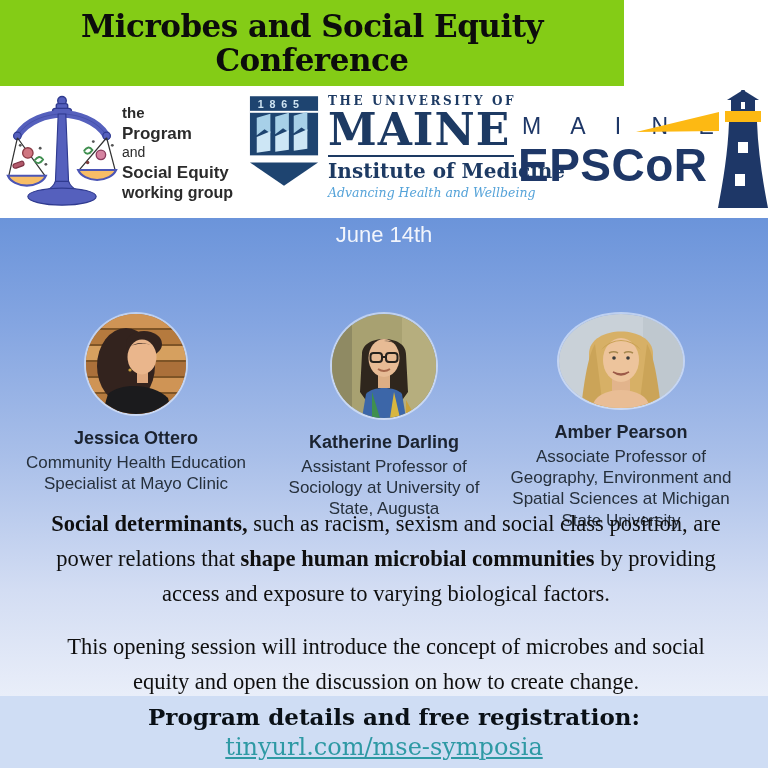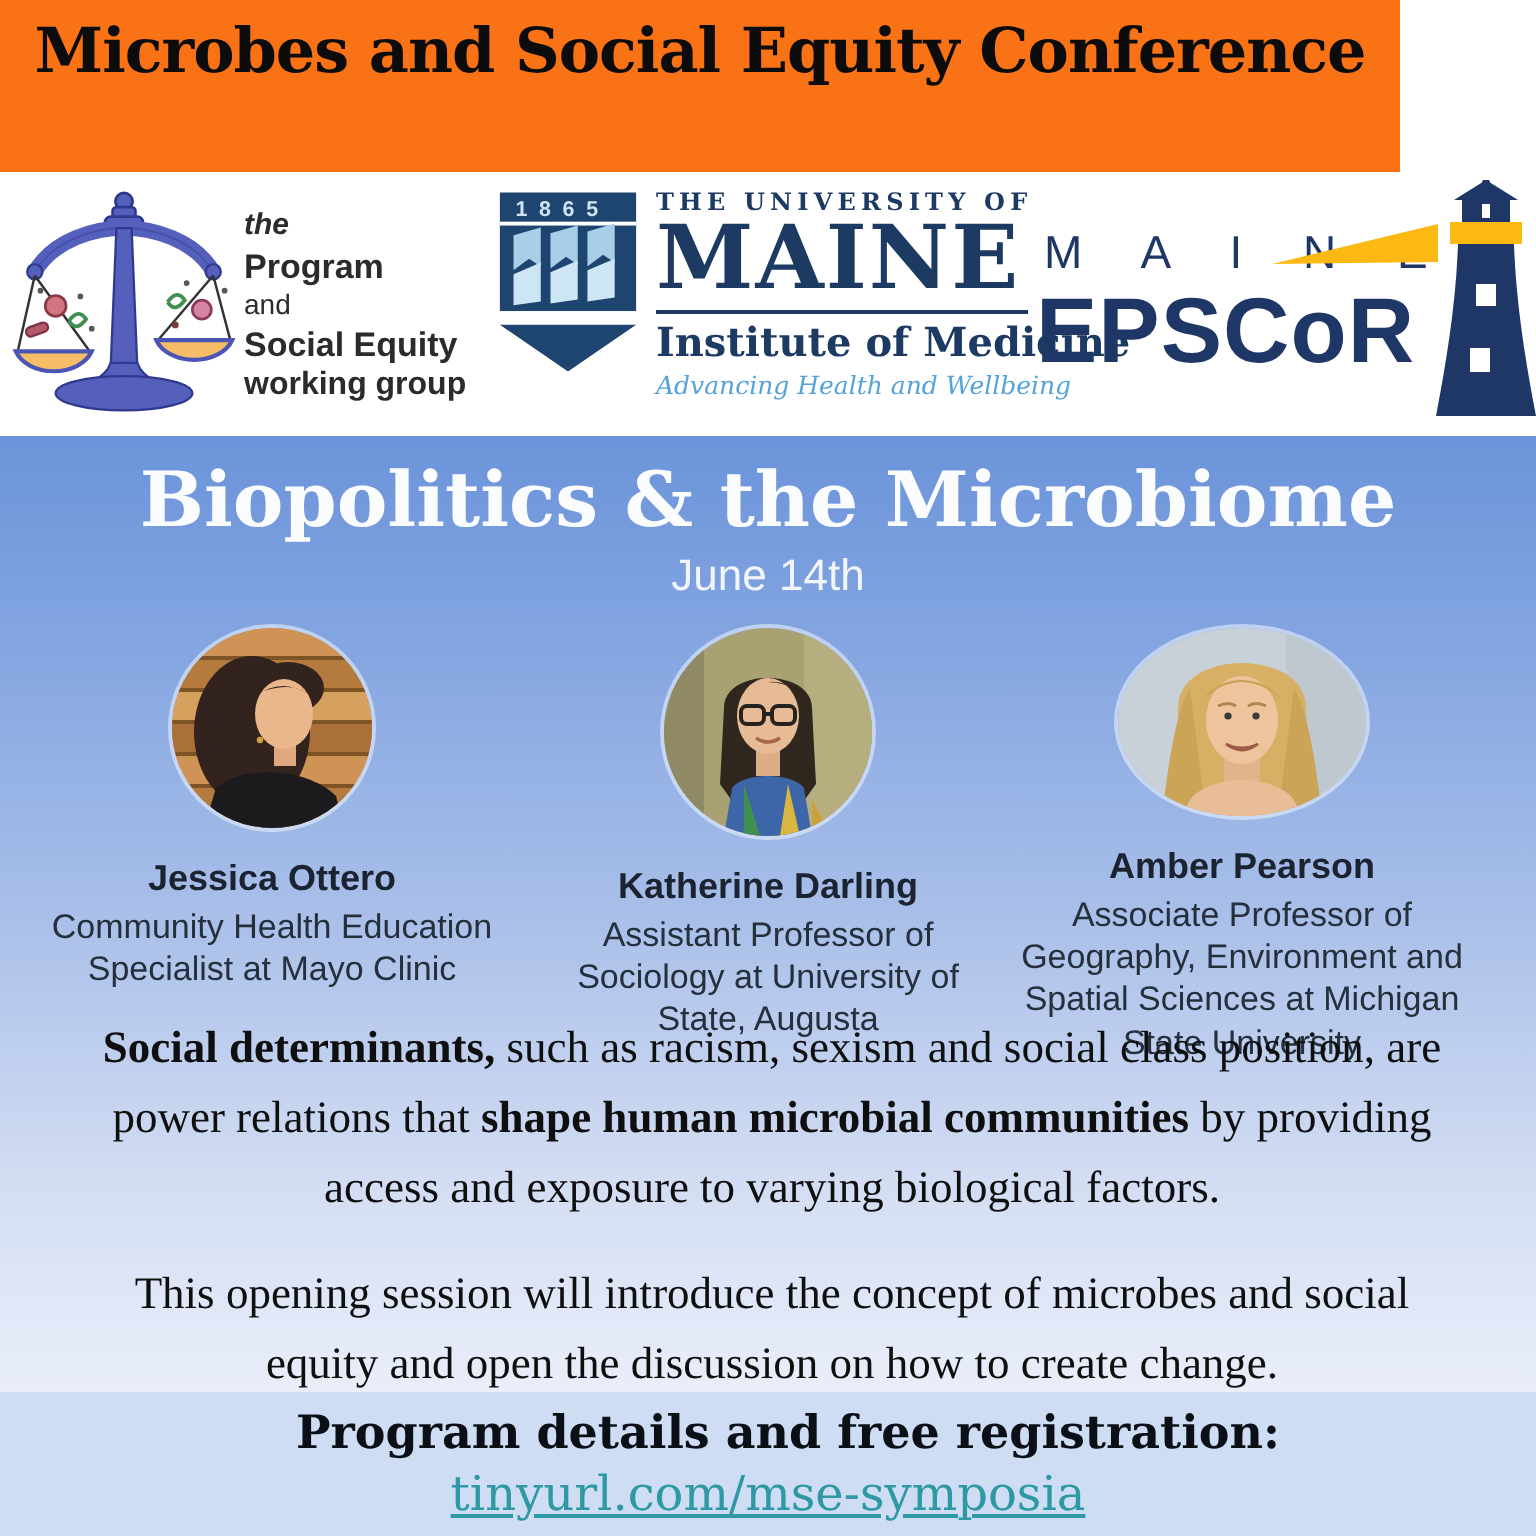--- a/index.html
+++ b/index.html
@@ -1,33 +1,33 @@
 <!DOCTYPE html>
 <html><head>
 <meta charset="utf-8">
 <style>
   html,body{margin:0;padding:0;background:#888;}
   .flyer{
     position:relative;width:768px;height:768px;overflow:hidden;
     font-family:"Liberation Sans",sans-serif;background:#fff;
   }
   
-  .header{position:absolute;top:0;left:0;width:700px;height:86px;background:#f97316;text-align:center;}
+  .header{position:absolute;top:0;left:0;width:624px;height:86px;background:#84cc16;text-align:center;}
   .header-title{
     margin:0;padding-top:9px;font-family:"DejaVu Serif",serif;font-weight:bold;
     font-size:31px;letter-spacing:-0.5px;color:#0c0c0c;line-height:1.1;
   }
   .header-sub{
     margin:0;font-family:"DejaVu Serif",serif;font-style:italic;font-size:19px;color:#1a1a1a;line-height:1.3;
   }
   
   .logo-strip{position:absolute;top:86px;left:0;width:768px;height:132px;background:#ffffff;}
   .mse-logo{position:absolute;left:6px;top:4px;width:236px;height:124px;}
   .mse-text{position:absolute;left:116px;top:14px;color:#2b2b2b;line-height:1.25;}
-  .mse-l1{font-size:15px;font-weight:600;font-style:italic;}
+  .mse-l1{font-size:15px;font-weight:600;}
   .mse-l2{font-size:17px;font-weight:bold;}
   .mse-l3{font-size:14px;font-weight:400;}
   .mse-l4{font-size:17px;font-weight:bold;}
   .mse-l5{font-size:16px;font-weight:bold;}
   .umaine-logo{position:absolute;left:248px;top:6px;width:268px;height:120px;}
   .umaine-text{position:absolute;left:80px;top:2px;width:190px;color:#1d3a63;}
   .um-l1{font-family:"DejaVu Serif",serif;font-weight:bold;font-size:12px;letter-spacing:2.6px;white-space:nowrap;}
   .um-l2{font-family:"DejaVu Serif",serif;font-weight:bold;font-size:44px;line-height:0.95;letter-spacing:1px;margin-top:1px;}
   .um-rule{width:186px;border-top:2.5px solid #1d3a63;margin:4px 0 2px 0;}
   .um-l3{font-family:"DejaVu Serif",serif;font-weight:bold;font-size:20px;white-space:nowrap;}
@@ -173,21 +173,20 @@
         <rect x="127" y="21" width="36" height="11" fill="#fdb913"></rect>
 
         <path d="M131,32 L159,32 C160,62 165,92 170,118 L120,118 C125,92 130,62 131,32 Z" fill="#1e3767"></path>
         <rect x="140" y="52" width="10" height="11" fill="#ffffff"></rect>
         <rect x="137" y="84" width="10" height="12" fill="#ffffff"></rect>
       </svg>
     </div>
   </div>
 
   <div class="main">
-    <h2 class="banner-title">Biopolitics &amp; the Microbiome</h2>
     <p class="banner-date">June 14th</p>
 
     <div class="speakers">
 
       <div class="speaker speaker-1">
         <span class="photo photo-circle">
           <svg width="100" height="100" viewBox="0 0 100 100">
             <rect width="100" height="100" fill="#c18449"></rect>
             <rect y="0" width="100" height="14" fill="#cf9455"></rect>
               <rect y="16" width="100" height="14" fill="#b57a3e"></rect>

